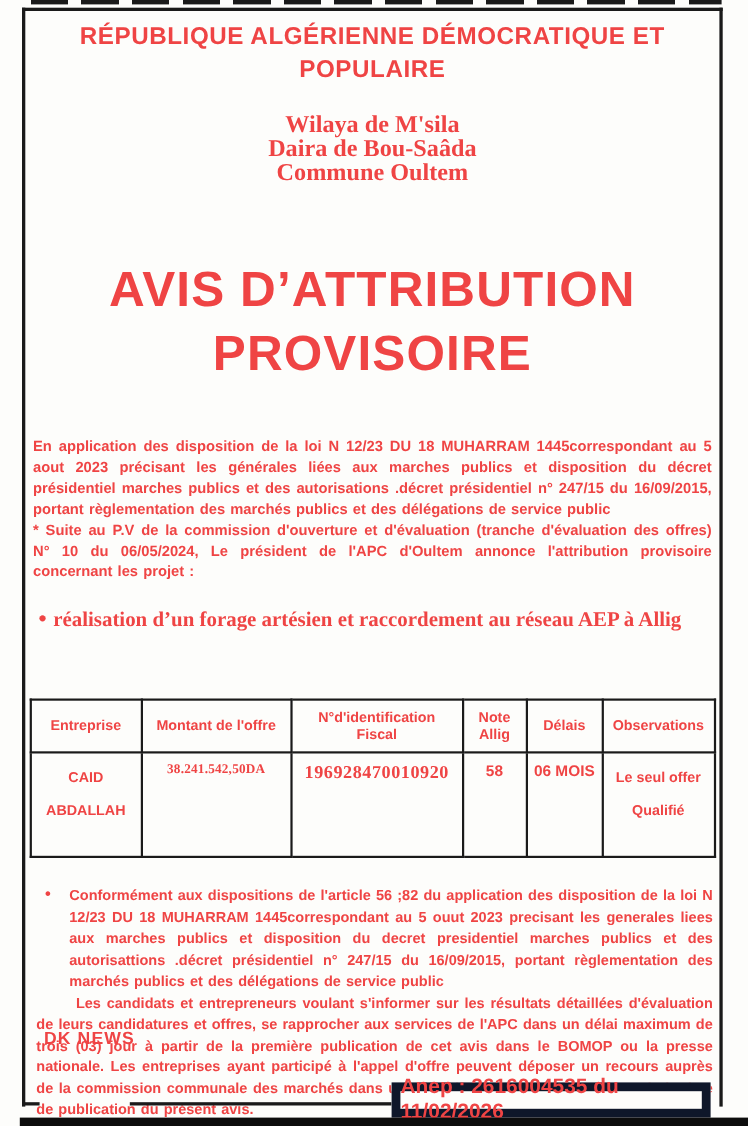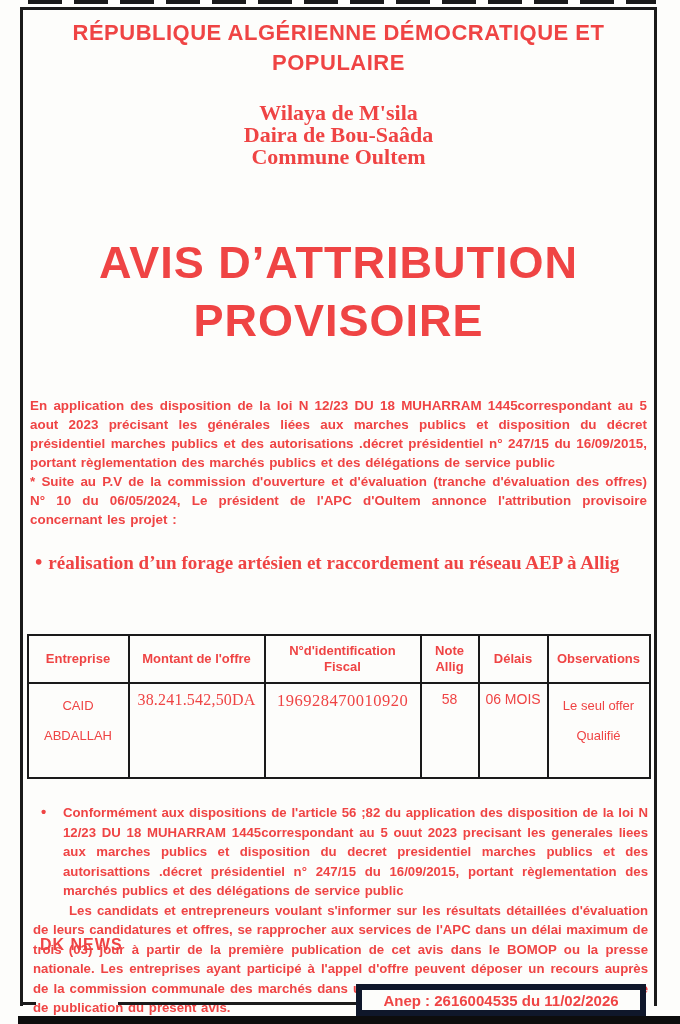--- a/index.html
+++ b/index.html
@@ -38,44 +38,44 @@
     font-weight:700;font-size:19px;line-height:27px;
   }
   .project-line .bullet{font-size:21px;margin-right:6px;}
   .offer-table{
     margin:58px auto 0 auto;border-collapse:collapse;table-layout:fixed;width:622px;
   }
   .offer-table th,.offer-table td{
     border:2.5px solid #1a1a1a;text-align:center;padding:0;overflow:hidden;
   }
   .offer-table th{height:46px;font-size:13px;font-weight:700;line-height:16px;vertical-align:middle;}
-  .offer-table td{height:86px;vertical-align:top;padding-top:7px;font-weight:400;}
+  .offer-table td{height:86px;vertical-align:top;padding-top:7px;font-weight:700;}
   td.c-entreprise{font-size:13px;line-height:30px;}
-  td.c-montant{font-family:"Liberation Serif",serif;font-size:16px;letter-spacing:.2px;}
+  td.c-montant{font-family:"Liberation Serif",serif;font-size:12px;letter-spacing:.2px;}
   td.c-nif{font-family:"Liberation Serif",serif;font-size:16.5px;letter-spacing:.5px;}
   td.c-note,td.c-delais{font-size:14px;}
   td.c-obs{font-size:13px;line-height:30px;}
   .legal{
     margin:24px 6px 0 10px;font-size:13.2px;font-weight:700;line-height:19.5px;
     text-align:justify;word-spacing:1px;
   }
   .legal-p1{position:relative;padding-left:30px;}
   .legal-p1 .lbullet{position:absolute;left:8px;top:-1px;font-size:15px;}
   .legal-p2{margin-top:0;text-indent:36px;}
   .footer-stub{position:absolute;left:20px;top:1002px;width:16px;height:3px;background:#1a1a1a;}
   .dk-news{
     position:absolute;left:40px;top:936px;
     font-weight:700;font-size:16px;letter-spacing:1px;
   }
   .footer-rule{position:absolute;left:118px;top:1002px;width:238px;height:3px;background:#1a1a1a;}
   .anep-box{
     position:absolute;left:356px;top:984px;width:290px;height:32px;
-    border:6px solid #0f172a;box-sizing:border-box;
+    border:8px solid #0f172a;box-sizing:border-box;
     display:flex;align-items:center;justify-content:center;
-    font-weight:700;font-size:15px;background:#fdfdfb;
+    font-weight:700;font-size:19px;background:#fdfdfb;
   }
   .bottom-bar{position:absolute;left:18px;top:1016px;width:662px;height:8px;background:#0d0d0d;}
 </style>
 </head>
 <body>
 
 <div class="page">
 
   <div class="top-dash"></div>
 

